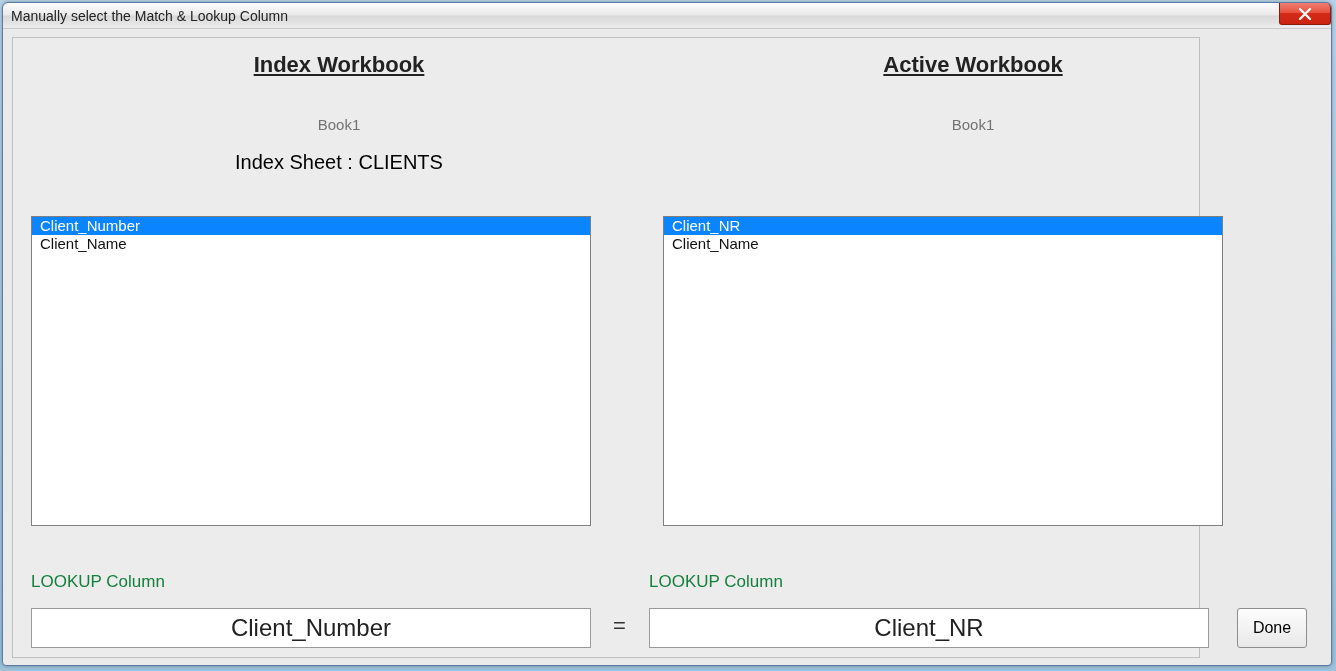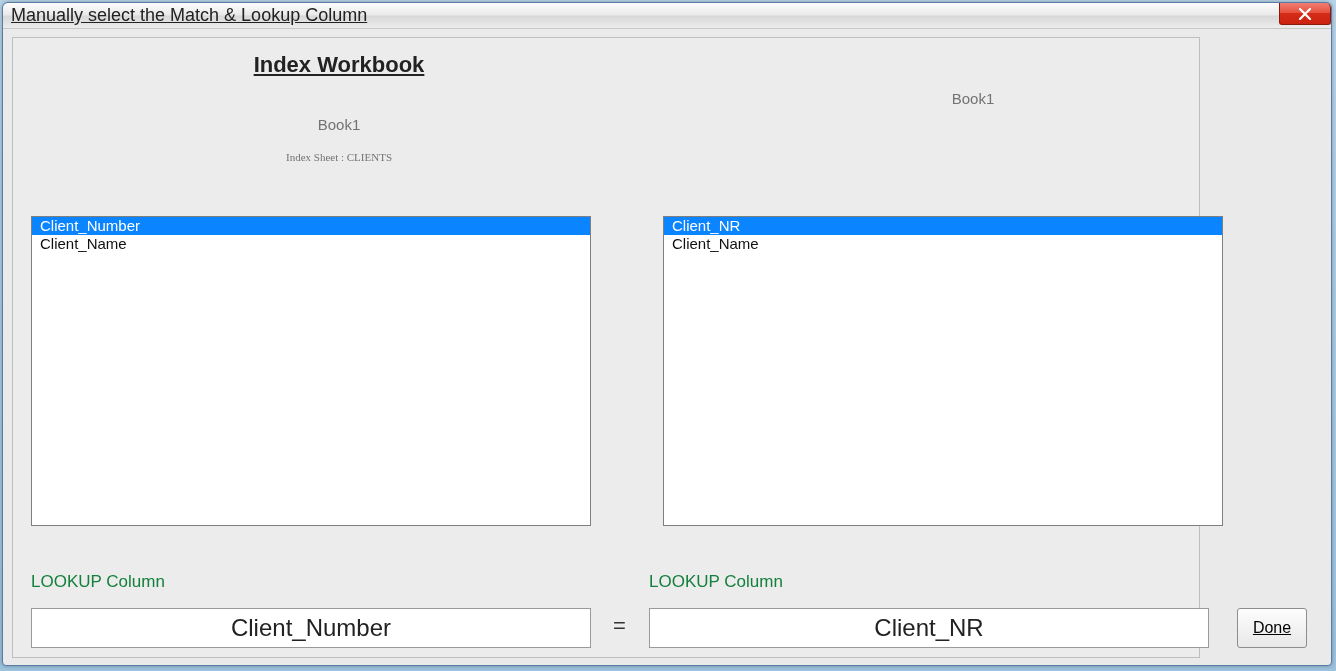--- a/index.html
+++ b/index.html
@@ -23,23 +23,22 @@
   height: 26px;
   display: flex;
   align-items: center;
   background: linear-gradient(to bottom, #fdfdfd 0%, #e9e9e9 48%, #d8d8d8 52%, #ececec 100%);
   border-bottom: 1px solid #c8c8c8;
   border-radius: 6px 6px 0 0;
   padding-left: 8px;
   position: relative;
 }
 .titlebar-text {
-  font-size: 18px;
+  font-size: 14px;
   color: #222;
-  text-decoration: underline;
 }
 .close-btn {
   position: absolute;
   right: 0px; top: 0px;
   width: 52px; height: 22px;
   background: linear-gradient(to bottom, #f07e72 0%, #e7533f 45%, #d42c17 50%, #cc2211 100%);
   border: 1px solid #8b1a0c;
   border-top: none;
   border-radius: 0 5px 3px 3px;
   display: flex;
@@ -69,23 +68,22 @@
   color: #222;
   text-decoration: underline;
 }
 .wb-name {
   margin-top: 38px;
   font-size: 15px;
   color: #737373;
 }
 .sheet-name {
   margin-top: 18px;
-  font-size: 11px;
-  color: #737373;
-  font-family: Liberation Serif, serif;
+  font-size: 20px;
+  color: #000000;
 }
 .listbox {
   position: absolute;
   width: 560px;
   height: 310px;
   background: #fff;
   border: 1px solid #7f7f7f;
   text-align: left;
   overflow: auto;
   top: 178px;
@@ -137,21 +135,20 @@
 }
 .done-btn {
   position: absolute;
   left: 1224px; top: 570px;
   width: 70px; height: 40px;
   background: linear-gradient(to bottom, #fdfdfd 0%, #e8e8e8 100%);
   border: 1px solid #8d8d8d;
   border-radius: 3px;
   font-size: 16px;
   cursor: pointer;
-  text-decoration: underline;
 }
 </style>
 </head>
 <body>
 
 <div class="window">
 
   <div class="titlebar">
     <span class="titlebar-text">Manually select the Match &amp; Lookup Column</span>
     <div class="close-btn">
@@ -163,20 +160,21 @@
 
   <div class="client-area">
 
     <div class="panel left">
       <div class="panel-title">Index Workbook</div>
       <div class="wb-name">Book1</div>
       <div class="sheet-name">Index Sheet : CLIENTS</div>
     </div>
 
     <div class="panel right">
+      <div class="panel-title">Active Workbook</div>
       <div class="wb-name">Book1</div>
     </div>
 
     <div class="listbox left" id="index-list">
         <div class="list-item selected">Client_Number</div>
         <div class="list-item">Client_Name</div>
       </div>
     <div class="listbox right" id="active-list">
         <div class="list-item selected">Client_NR</div>
         <div class="list-item">Client_Name</div>

